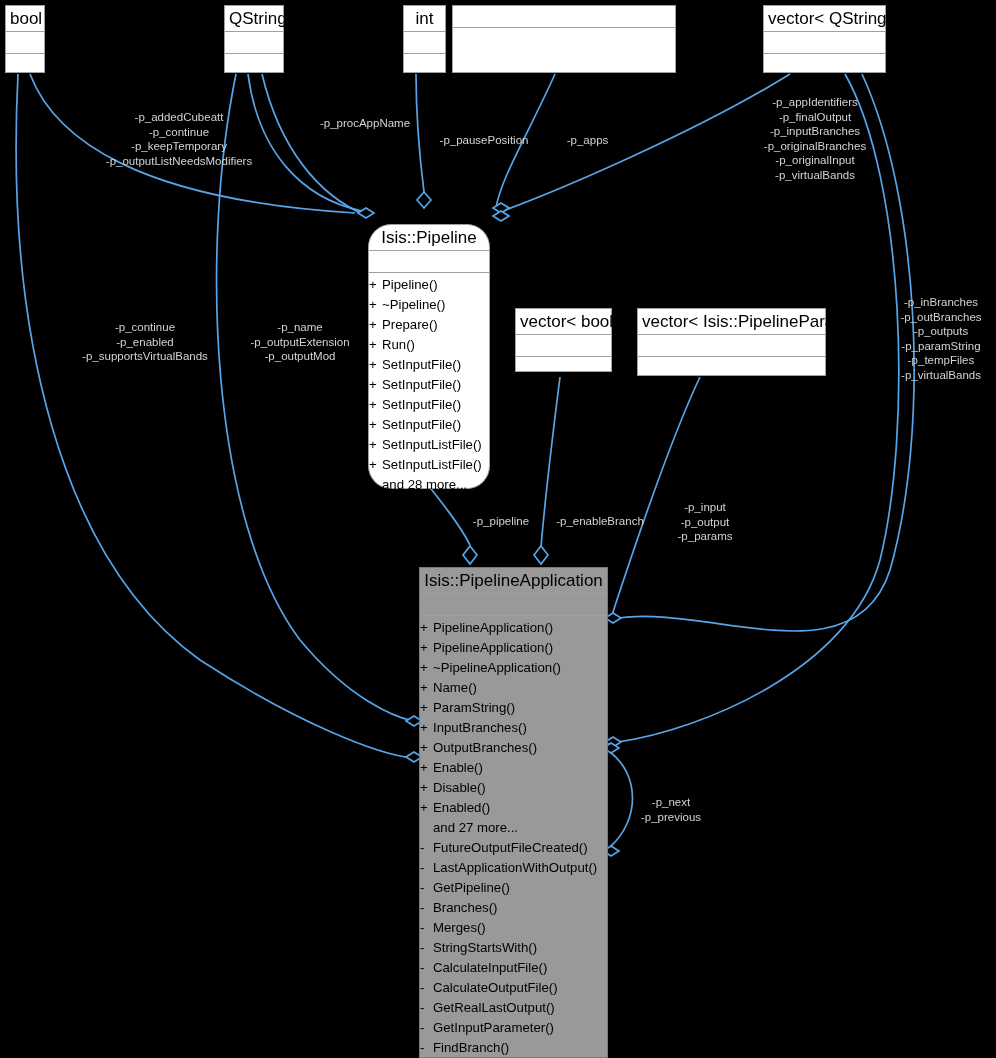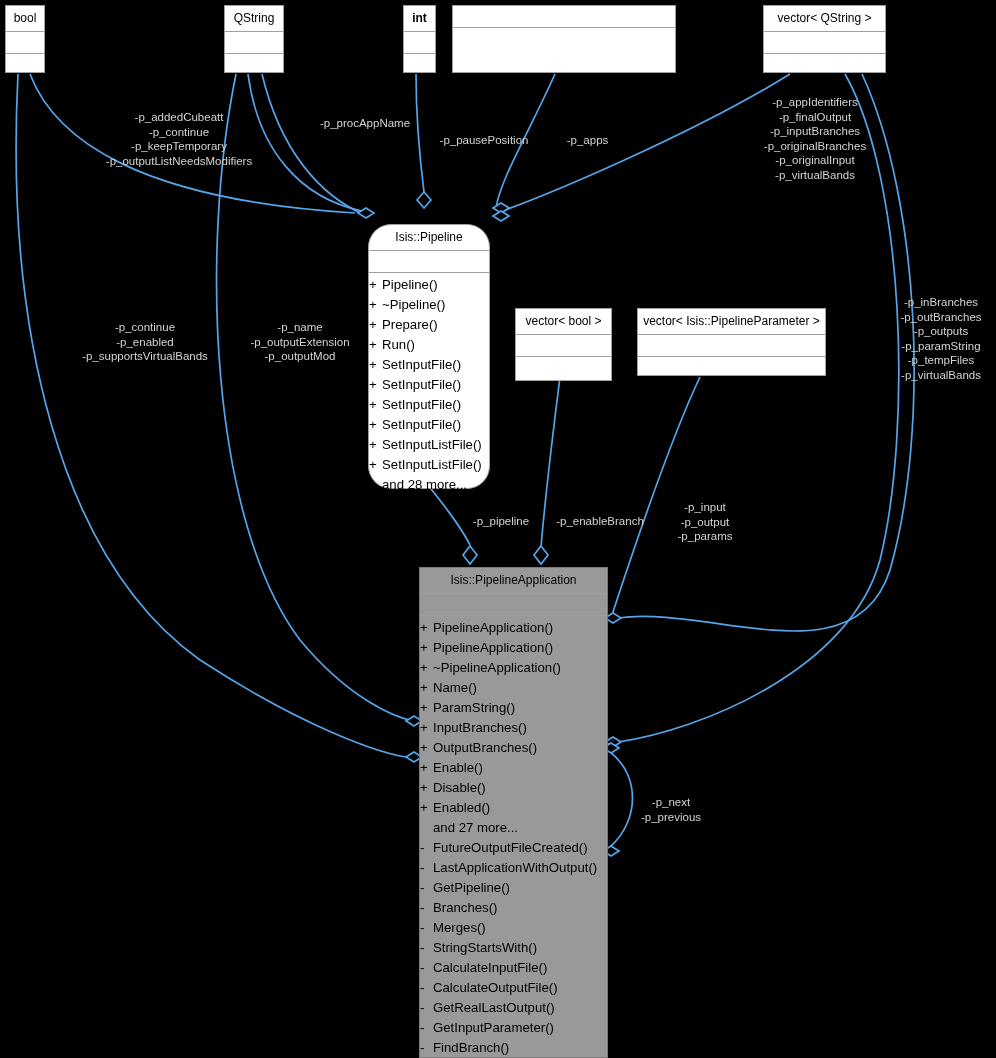--- a/index.html
+++ b/index.html
@@ -31,21 +31,21 @@
     background: #ffffff;
     color: #000000;
   }
   .uml-box.focus {
     background: #999999;
     border: 1px solid #7a7a7a;
   }
   .uml-title {
     box-sizing: border-box;
     text-align: center;
-    font-size: 12px;
+    font-size: 17px;
     line-height: 15px;
     padding: 5px 4px 5px 4px;
     border-bottom: 1px solid #a0a0a0;
     white-space: nowrap;
   }
   .uml-attrs {
     box-sizing: border-box;
     border-bottom: 1px solid #a0a0a0;
     height: 22px;
   }
@@ -126,21 +126,21 @@
       <div class="uml-box" style="left: 5px; top: 5px; width: 40px; height: 68px;">
         <div class="uml-title">bool</div>
         <div class="uml-attrs"></div>
         <div class="uml-ops"></div>
       </div>
       <div class="uml-box" style="left: 224px; top: 5px; width: 60px; height: 68px;">
         <div class="uml-title">QString</div>
         <div class="uml-attrs"></div>
         <div class="uml-ops"></div>
       </div>
-      <div class="uml-box" style="left: 403px; top: 5px; width: 33px; height: 68px; font-weight: bold;">
+      <div class="uml-box" style="left: 403px; top: 5px; width: 43px; height: 68px;">
         <div class="uml-title">int</div>
         <div class="uml-attrs"></div>
         <div class="uml-ops"></div>
       </div>
       <div class="uml-box" style="left: 452px; top: 5px; width: 224px; height: 68px;">
         <div class="uml-attrs"></div>
         <div class="uml-ops"></div>
       </div>
       <div class="uml-box" style="left: 763px; top: 5px; width: 123px; height: 68px;">
         <div class="uml-title">vector&lt; QString &gt;</div>
@@ -157,21 +157,21 @@
           <div class="op"><span class="vis">+</span><span>Run()</span></div>
           <div class="op"><span class="vis">+</span><span>SetInputFile()</span></div>
           <div class="op"><span class="vis">+</span><span>SetInputFile()</span></div>
           <div class="op"><span class="vis">+</span><span>SetInputFile()</span></div>
           <div class="op"><span class="vis">+</span><span>SetInputFile()</span></div>
           <div class="op"><span class="vis">+</span><span>SetInputListFile()</span></div>
           <div class="op"><span class="vis">+</span><span>SetInputListFile()</span></div>
           <div class="op"><span class="vis"></span><span>and 28 more...</span></div>
         </div>
       </div>
-      <div class="uml-box" style="left: 515px; top: 308px; width: 97px; height: 73px;">
+      <div class="uml-box" style="left: 515px; top: 308px; width: 97px; height: 64px;">
         <div class="uml-title">vector&lt; bool &gt;</div>
         <div class="uml-attrs"></div>
         <div class="uml-ops"></div>
       </div>
       <div class="uml-box" style="left: 637px; top: 308px; width: 189px; height: 68px;">
         <div class="uml-title">vector&lt; Isis::PipelineParameter &gt;</div>
         <div class="uml-attrs"></div>
         <div class="uml-ops"></div>
       </div>
       <div class="uml-box focus" style="left: 419px; top: 567px; width: 189px; height: 491px;">

